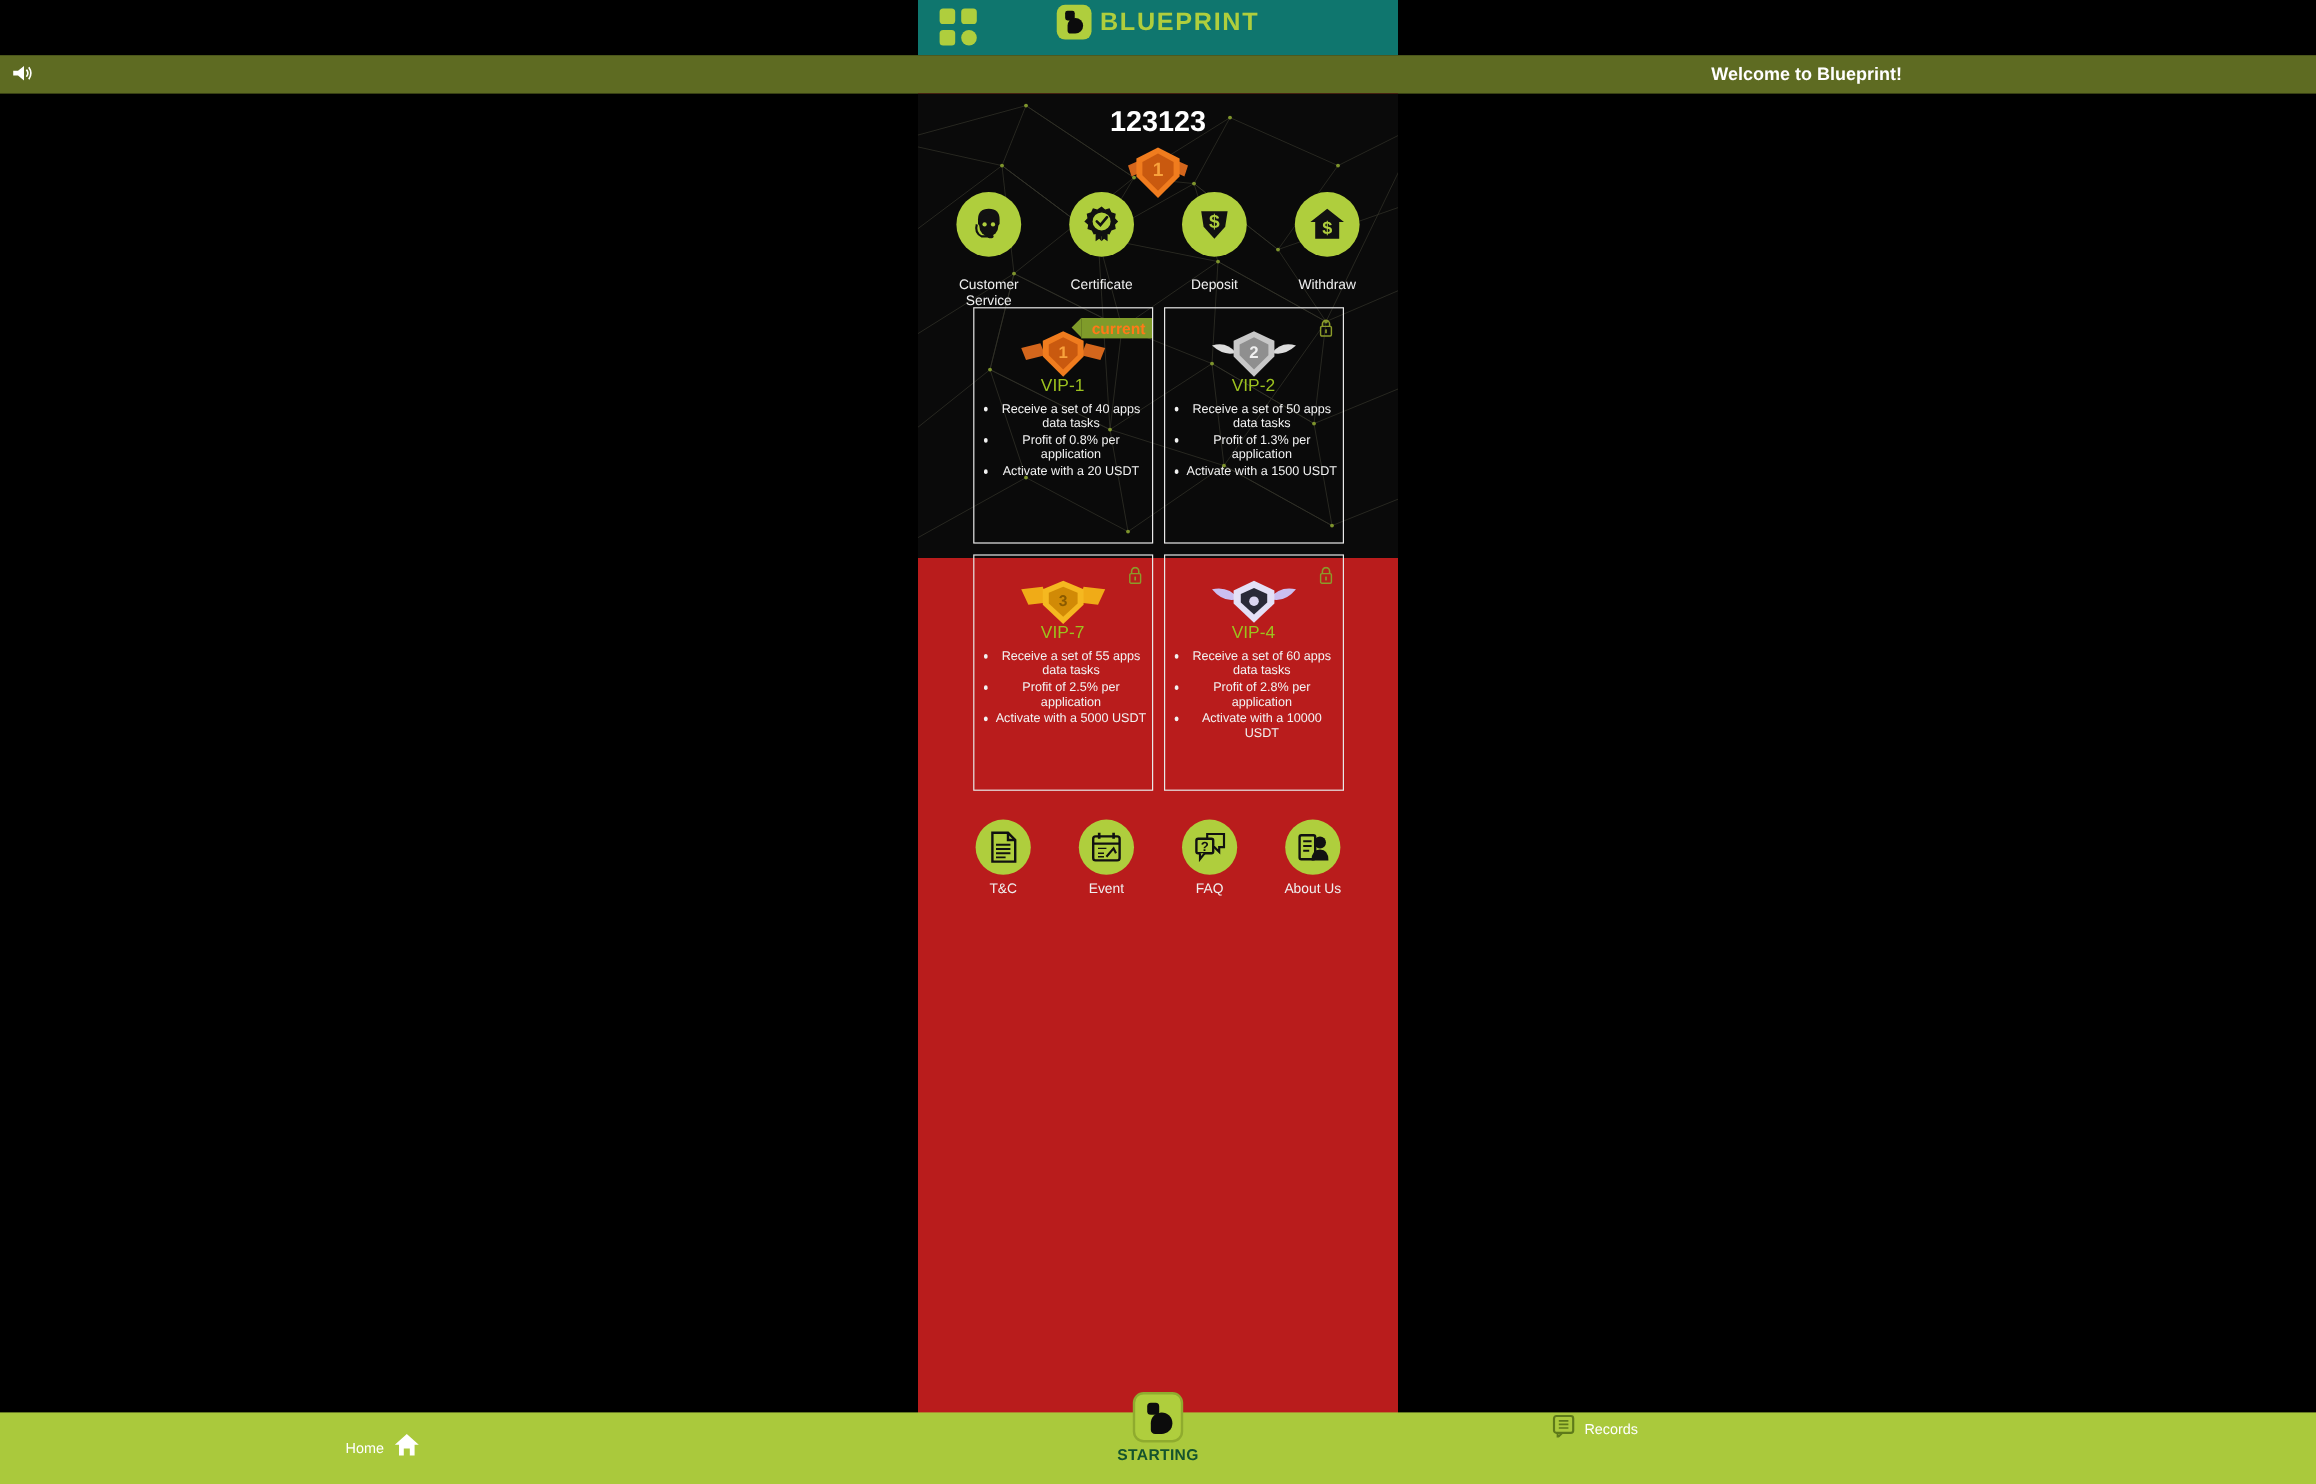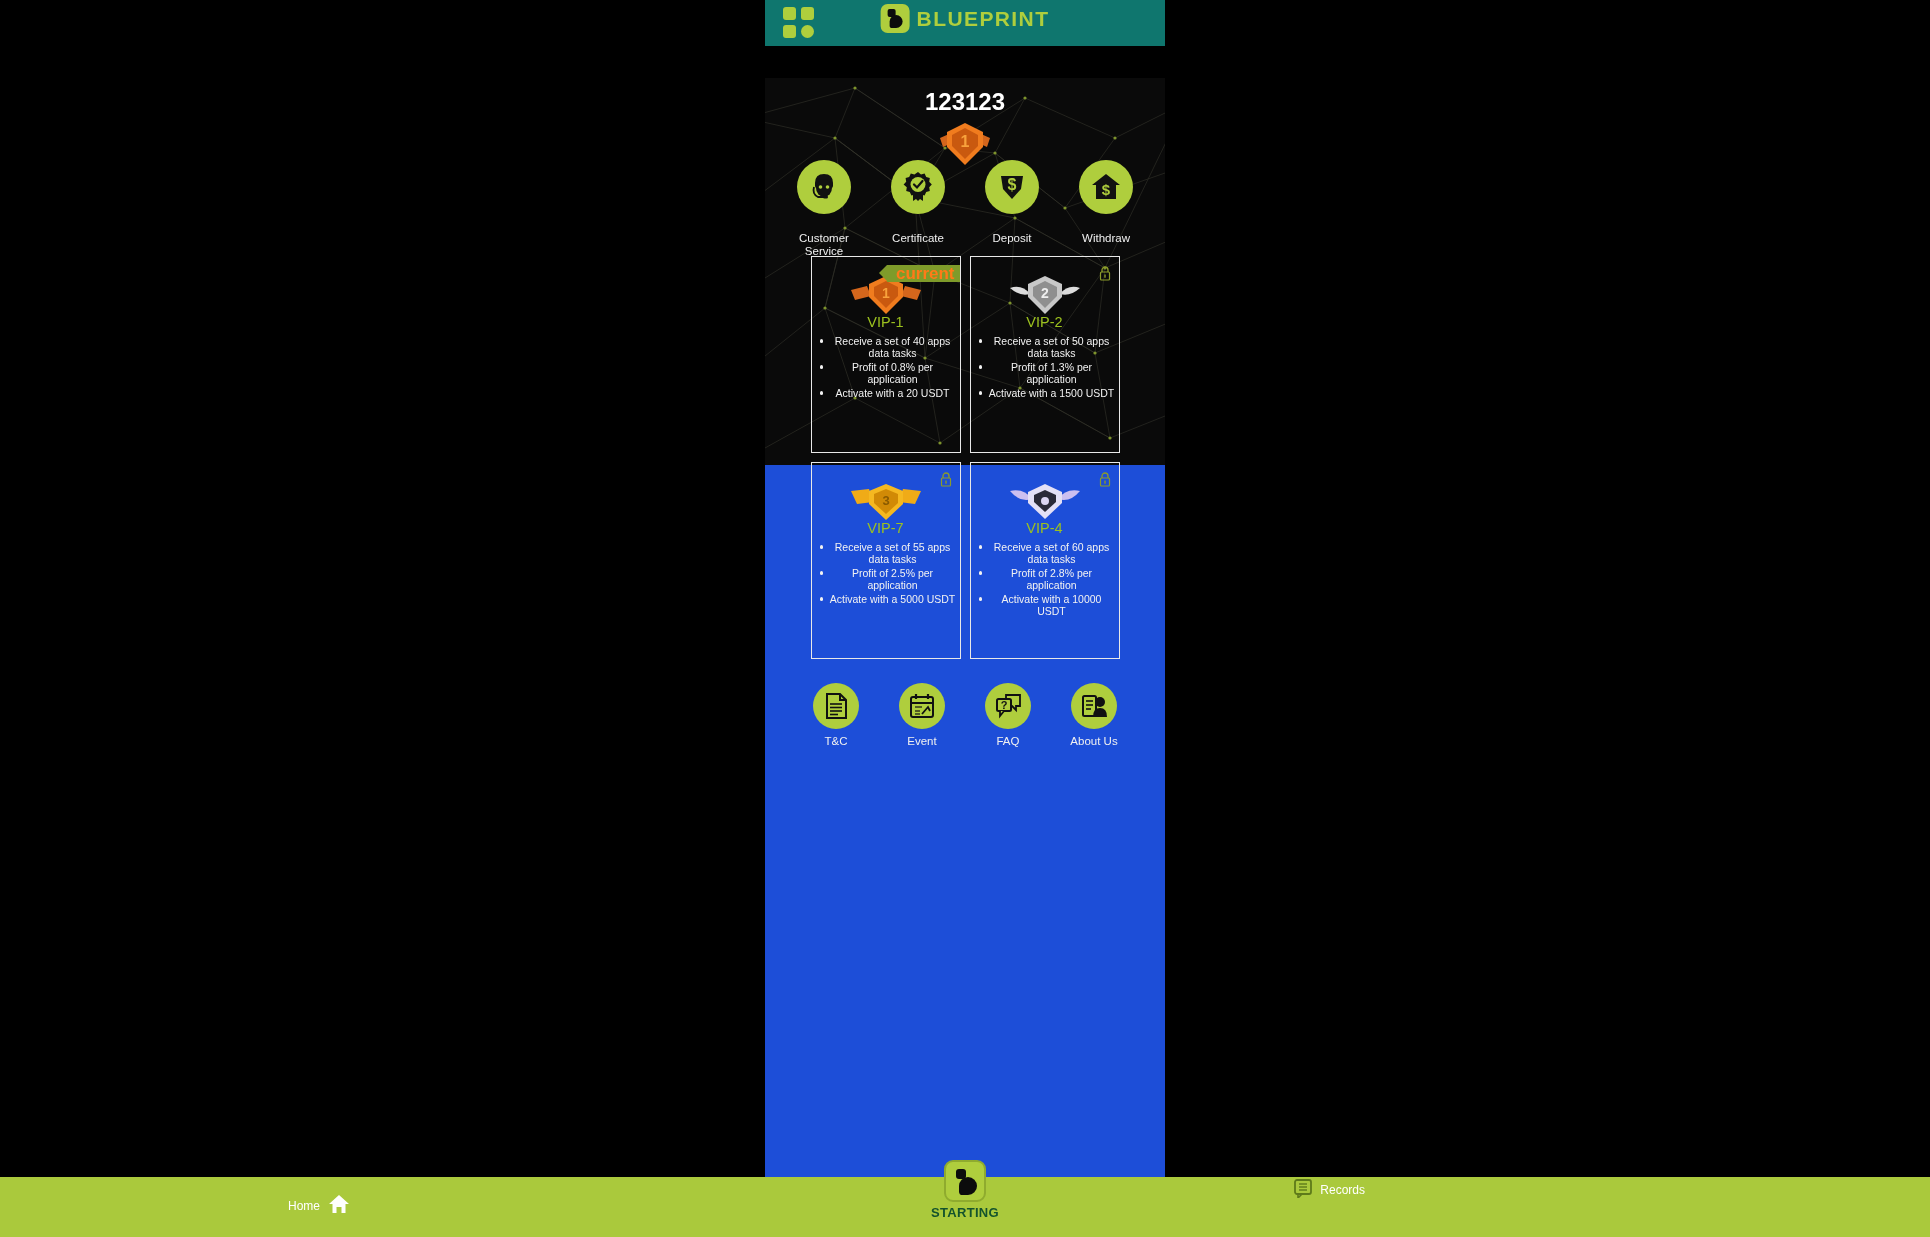--- a/index.html
+++ b/index.html
@@ -110,21 +110,21 @@
     font-size: 15px;
     font-weight: bold;
   }
 
   
   .column {
     position: absolute;
     top: 78px; left: 765px;
     width: 400px;
     height: 1159px;
-    background: #1d4ed8;
+    background: #b91c1c;
   }
 
   
   .hero {
     position: absolute;
     top: 0; left: 0;
     width: 400px;
     height: 387px;
     background: #0a0a0a;
     overflow: hidden;
@@ -204,21 +204,21 @@
     transform: translateX(-50%);
     width: 74px; height: 44px;
   }
   .current-flag {
     position: absolute;
     top: 8px; right: 0;
     height: 17px;
     padding: 0 5px 0 9px;
     background: #7f9b2a;
     color: #ff7a18;
-    font-size: 17px;
+    font-size: 13px;
     line-height: 17px;
     font-weight: bold;
   }
   .current-flag:before {
     content: "";
     position: absolute;
     left: -8px; top: 0;
     border-top: 8.5px solid transparent;
     border-bottom: 8.5px solid transparent;
     border-right: 8px solid #7f9b2a;
@@ -366,20 +366,30 @@
       <i></i>
       <i></i>
       <i></i>
     </div>
     <div class="brand">
       <div class="brand-mark"></div>
       <div class="brand-text">BLUEPRINT</div>
     </div>
   </div>
 
+  <div class="notice">
+    <span class="speaker-icon">
+      <svg width="20" height="20" viewBox="0 0 20 20">
+        <path d="M2 8 H6 L11 4 V16 L6 12 H2 Z" fill="#ffffff"></path>
+        <path d="M13 7 Q15.5 10 13 13" stroke="#ffffff" stroke-width="1.4" fill="none"></path>
+        <path d="M15 5 Q18.5 10 15 15" stroke="#ffffff" stroke-width="1.4" fill="none"></path>
+      </svg>
+    </span>
+    <div class="notice-text">Welcome to Blueprint!</div>
+  </div>
 
   <div class="column">
 
     <div class="hero">
       <svg width="400" height="387">
         <g stroke="#3a3a30" stroke-width="0.6" fill="none" opacity="0.85">
           <path d="M-20 40 L90 10 L180 70 L260 20 L350 60 L420 25"></path>
           <path d="M-10 120 L70 60 L150 120 L230 75 L300 130 L400 95"></path>
           <path d="M0 200 L80 150 L170 195 L250 140 L340 190 L410 160"></path>
           <path d="M-15 290 L60 230 L160 280 L245 225 L330 275 L415 240"></path>

